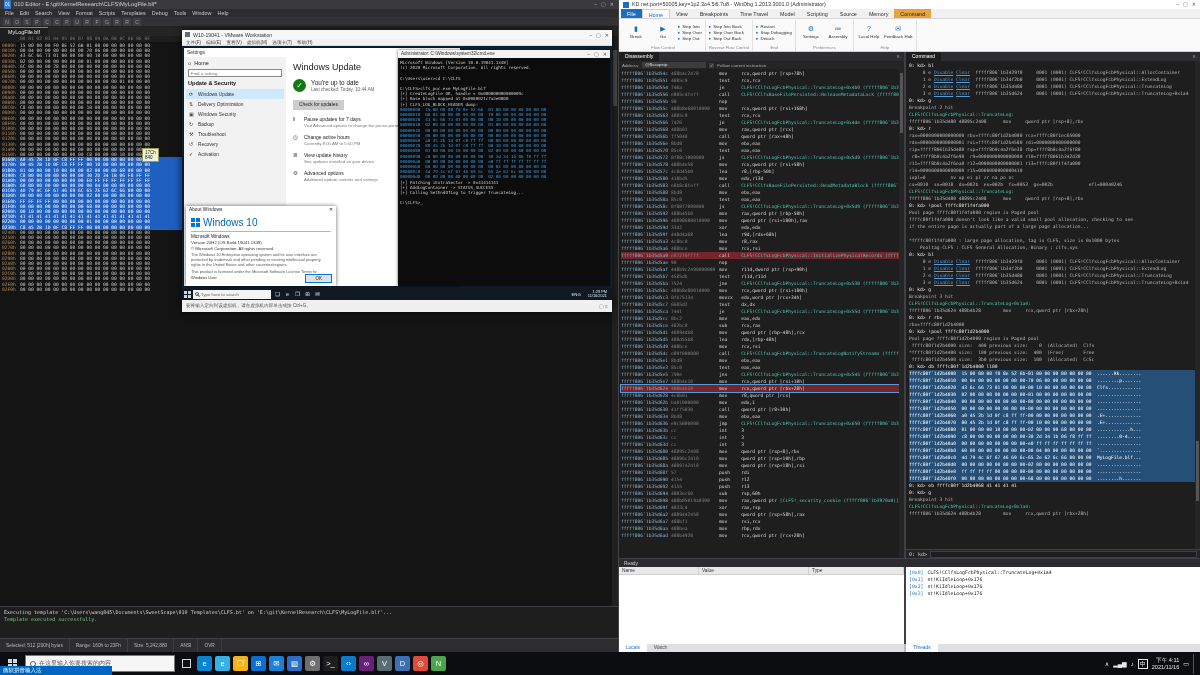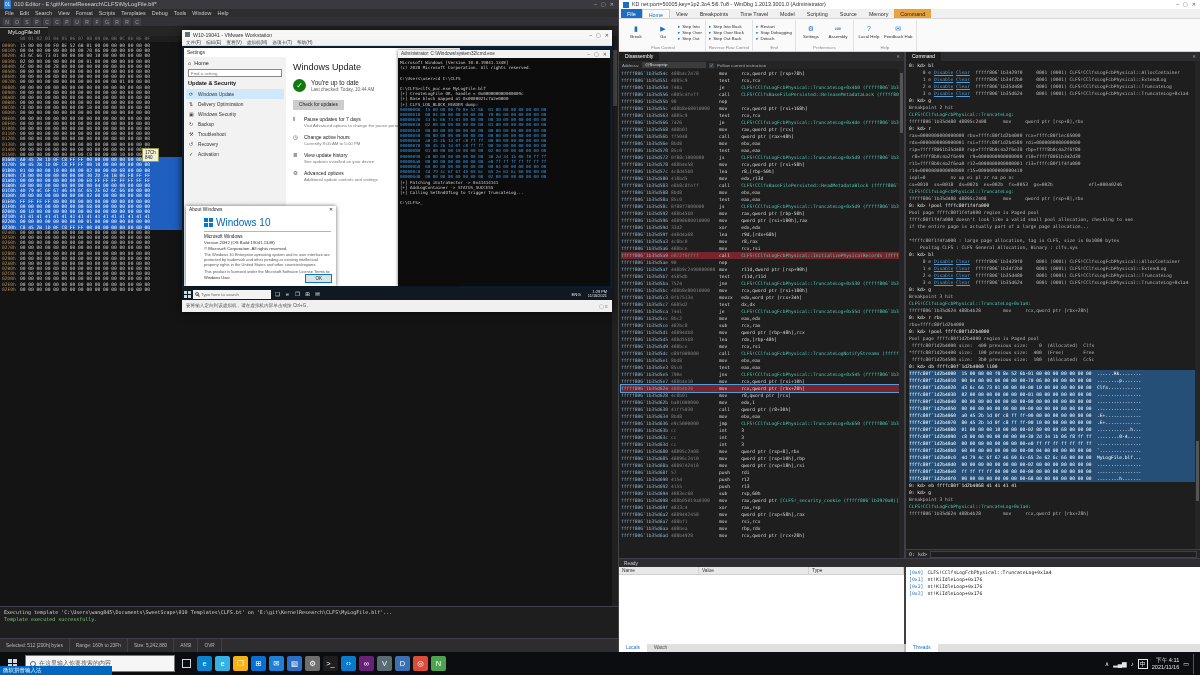--- a/index.html
+++ b/index.html
@@ -134,21 +134,21 @@
   
   .cmdw { position:absolute; left:216px; top:4px; width:212px; height:236px; z-index:2; box-shadow:0 0 3px rgba(0,0,0,.6); }
   .cmd-title { height:8px; background:#f2f2f2; font-size:4.6px; color:#333; display:flex; justify-content:space-between; padding:0 3px; line-height:8px; }
   .cmd-title .wctl { color:#555; }
   .cmd-body { position:absolute; top:8px; bottom:0; left:0; right:0; background:#0c0c0c; font:4.2px/5.2px "DejaVu Sans Mono",monospace; color:#cccccc; padding:2px 2px; white-space:pre; overflow:hidden; }
   .ln-c { color:#3a96dd; }
 
   
   .about { position:absolute; left:4px; top:160px; width:150px; height:80px; background:#fff; z-index:3; box-shadow:0 0 4px rgba(0,0,0,.6); }
   .ab-title { height:8px; display:flex; justify-content:space-between; padding:0 3px; font-size:4.8px; line-height:8px; color:#222; }
-  .ab-body { padding:1px 5px; position:relative; height:72px;margin-left:13px; }
+  .ab-body { padding:1px 5px; position:relative; height:72px; }
   .ab-logo { display:flex; align-items:center; gap:3px; height:15px; }
   .flag { display:grid; grid-template-columns:4px 4px; grid-template-rows:4px 4px; gap:1px; }
   .flag i { background:#0078d4; display:block; }
   .ab-brand { font-size:10px; color:#0066b4; }
   .ab-hr { border:none; border-top:1px solid #b5b5b5; margin:1px 0 2px; }
   .ab-l1 { font-size:4.6px; color:#222; }
   .ab-l2, .ab-l3 { font-size:4.3px; color:#333; margin-top:1px; }
   .ab-para { font-size:4px; color:#555; margin-top:2px; line-height:4.8px; max-height:15px; overflow:hidden; }
   .ab-lic { font-size:4px; color:#555; margin-top:2px; }
   .ab-user { font-size:4px; color:#333; margin-top:1px; }

